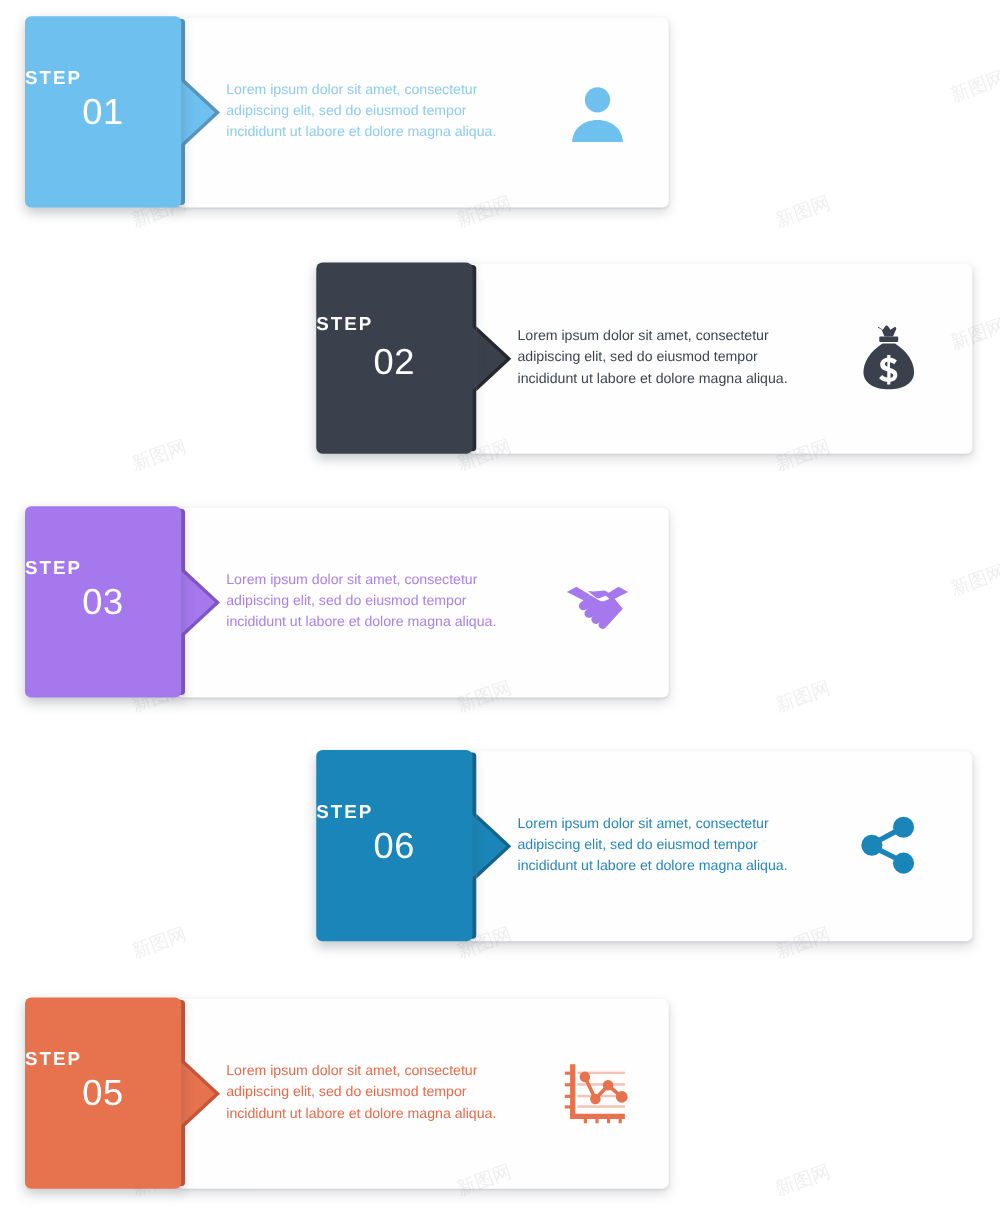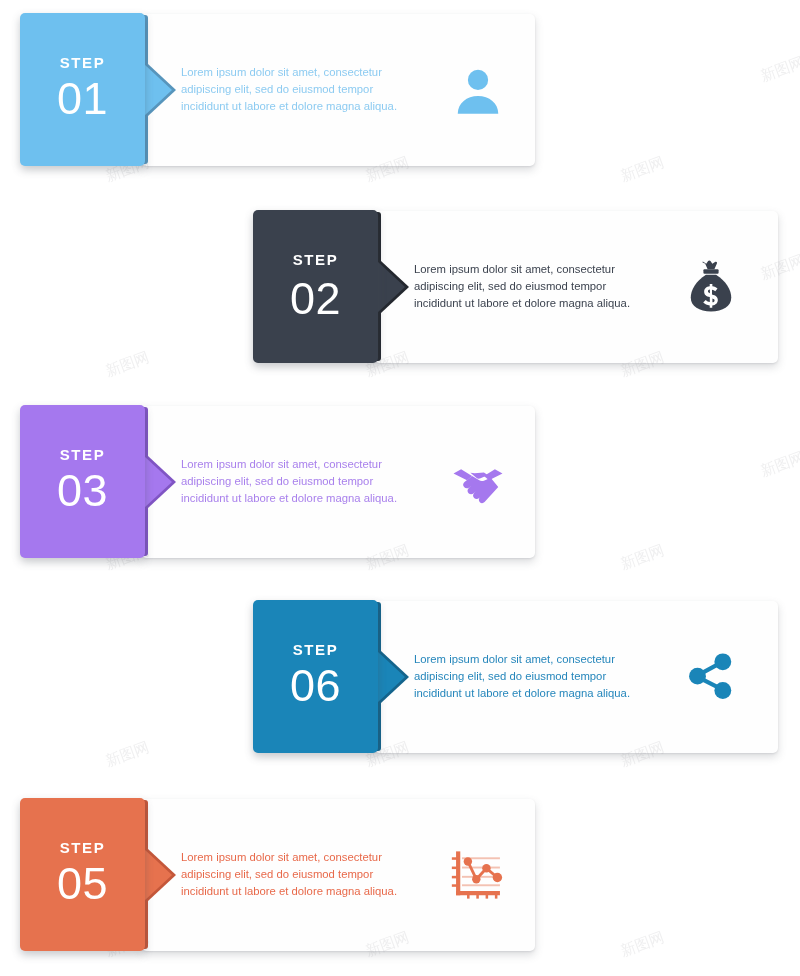--- a/index.html
+++ b/index.html
@@ -46,32 +46,32 @@
   }
   .tab-arrow-shadow{
     position:absolute;
     width:0;height:0;
     z-index:2;
   }
 
   .tab-label{
     position:absolute;
     left:0;right:0;
-    text-align:center;
+    text-align:left;
     color:#ffffff;
     font-weight:bold;
     letter-spacing:1.6px;
     font-size:15px;
   }
   .tab-num{
     position:absolute;
     left:0;right:0;
     text-align:center;
     color:#ffffff;
-    font-size:45px;
+    font-size:29px;
     font-weight:300;
     line-height:1;
     letter-spacing:0.5px;
   }
 
   .card-body{
     position:absolute;
     display:flex;
     align-items:center;
   }

